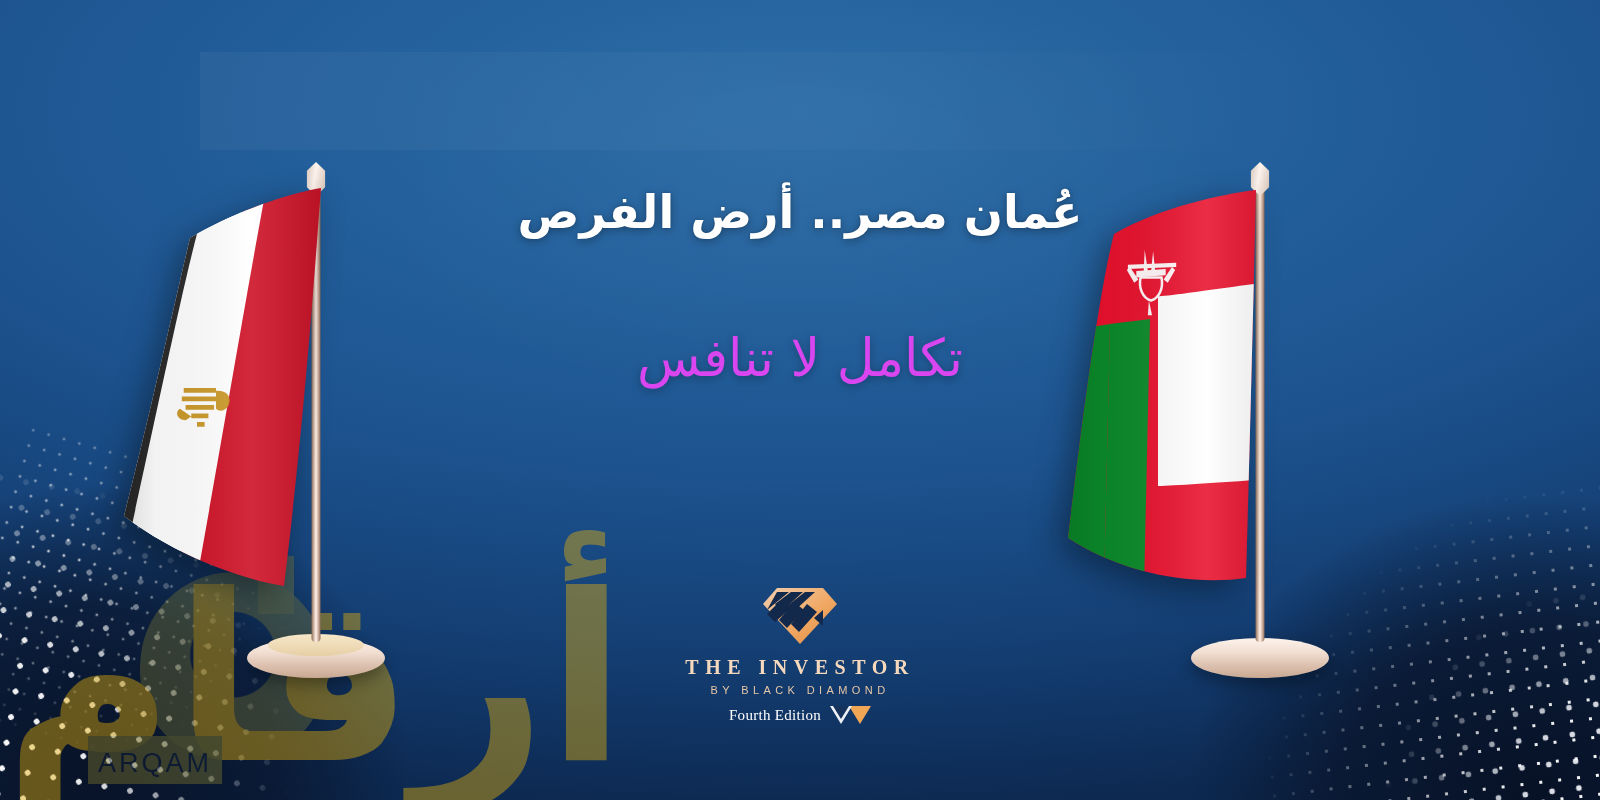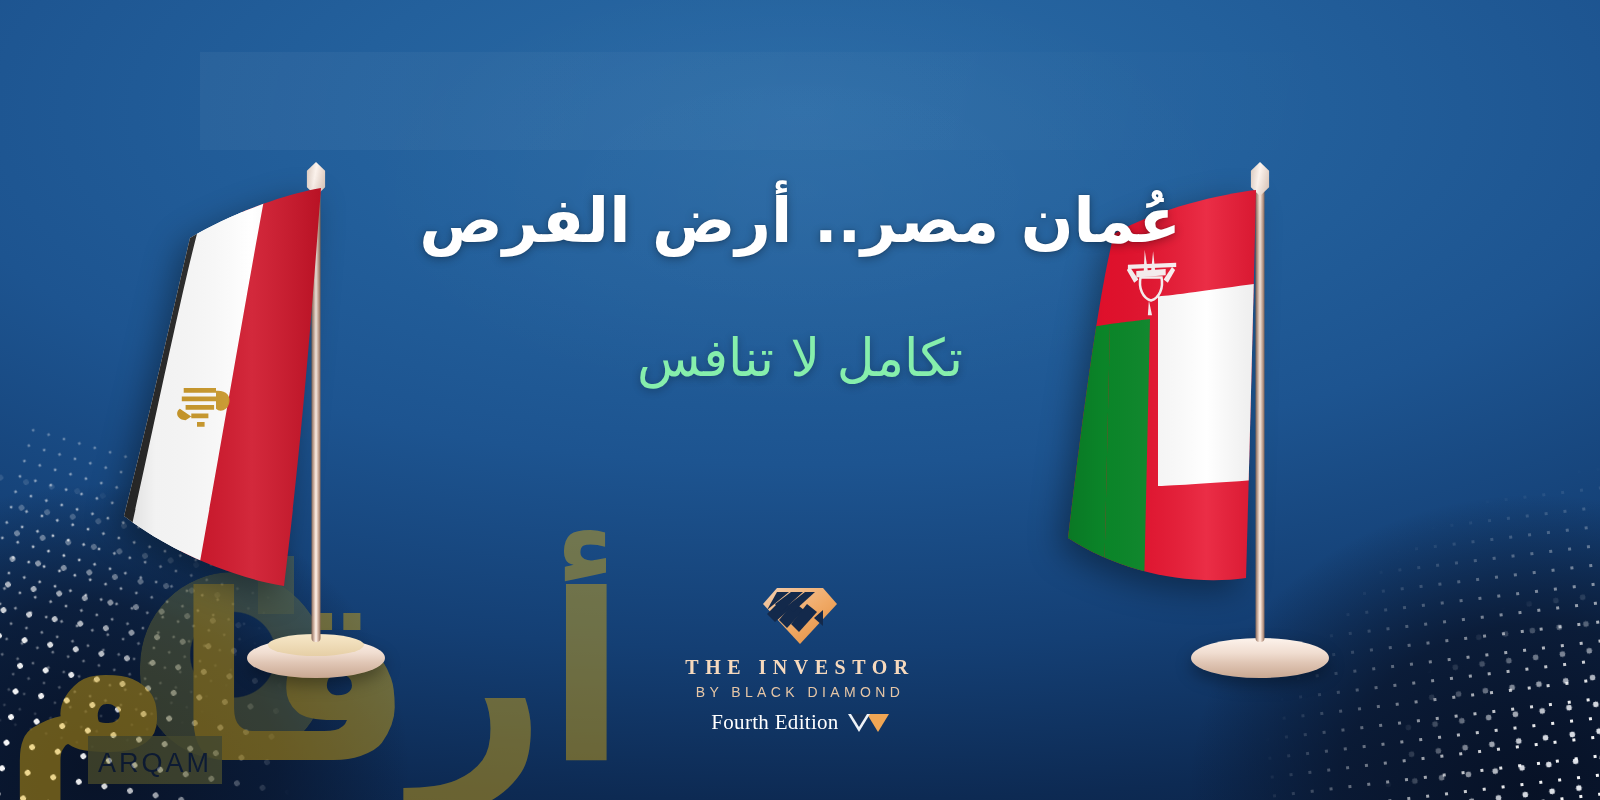--- a/index.html
+++ b/index.html
@@ -106,31 +106,31 @@
     font-size:27px; letter-spacing:3px; color:#13213a; font-weight:400;
     font-family:"Liberation Sans", sans-serif;
   }
 
   
   .headline{
     position:absolute; top:188px; left:0; width:1600px;
     text-align:center; direction:rtl;
     font-family:"DejaVu Sans", sans-serif;
     font-weight:700;
-    font-size:62px; line-height:1.05;
+    font-size:46px; line-height:1.05;
     color:#ffffff; letter-spacing:0px;
     text-shadow:0 2px 10px rgba(0,0,0,.33), 0 0 2px rgba(0,0,0,.25);
   }
   .subline{
     position:absolute; top:330px; left:0; width:1600px;
     text-align:center; direction:rtl;
     font-family:"DejaVu Sans", sans-serif;
     font-weight:400;
     font-size:52px; line-height:1.1;
-    color:#86efac; letter-spacing:1px;
+    color:#d946ef; letter-spacing:1px;
     text-shadow:0 2px 9px rgba(0,0,0,.3);
   }
 
   
   .flagset{ position:absolute; }
   .flag-eg{ left:186px; top:160px; width:260px; height:540px; }
   .flag-om{ left:1130px; top:160px; width:260px; height:540px; }
 
   .pole{
     position:absolute; left:50%; top:12px; width:9px; height:470px;
@@ -169,30 +169,30 @@
     top:578px; width:300px; text-align:center;
   }
   .logo-mark{ width:86px; height:70px; margin:0 auto 8px auto; display:block; }
   .logo-name{
     font-size:20px; letter-spacing:6.5px; font-weight:700;
     color:#f6d9bd;
     font-family:"Liberation Serif", serif;
   }
   .logo-sub{
     margin-top:5px;
-    font-size:14px; letter-spacing:4.4px; font-weight:400;
+    font-size:11px; letter-spacing:4.4px; font-weight:400;
     color:#e6c6a6;
     font-family:"Liberation Sans", sans-serif;
   }
   .logo-edition{
     margin-top:10px;
     display:flex; align-items:center; justify-content:center; gap:9px;
   }
   .logo-edition .ed-text{
-    font-size:21px; color:#ffffff; letter-spacing:.3px;
+    font-size:15px; color:#ffffff; letter-spacing:.3px;
     font-family:"Liberation Serif", serif;
   }
   .tri-pair{ display:inline-flex; align-items:center; gap:0px; }
   .tri-out{
     width:0;height:0;border-left:11px solid transparent;border-right:11px solid transparent;
     border-top:18px solid transparent; position:relative;
   }
   .tri-out::after{
     content:""; position:absolute; left:-11px; top:-18px;
     width:0;height:0;border-left:11px solid transparent;border-right:11px solid transparent;

